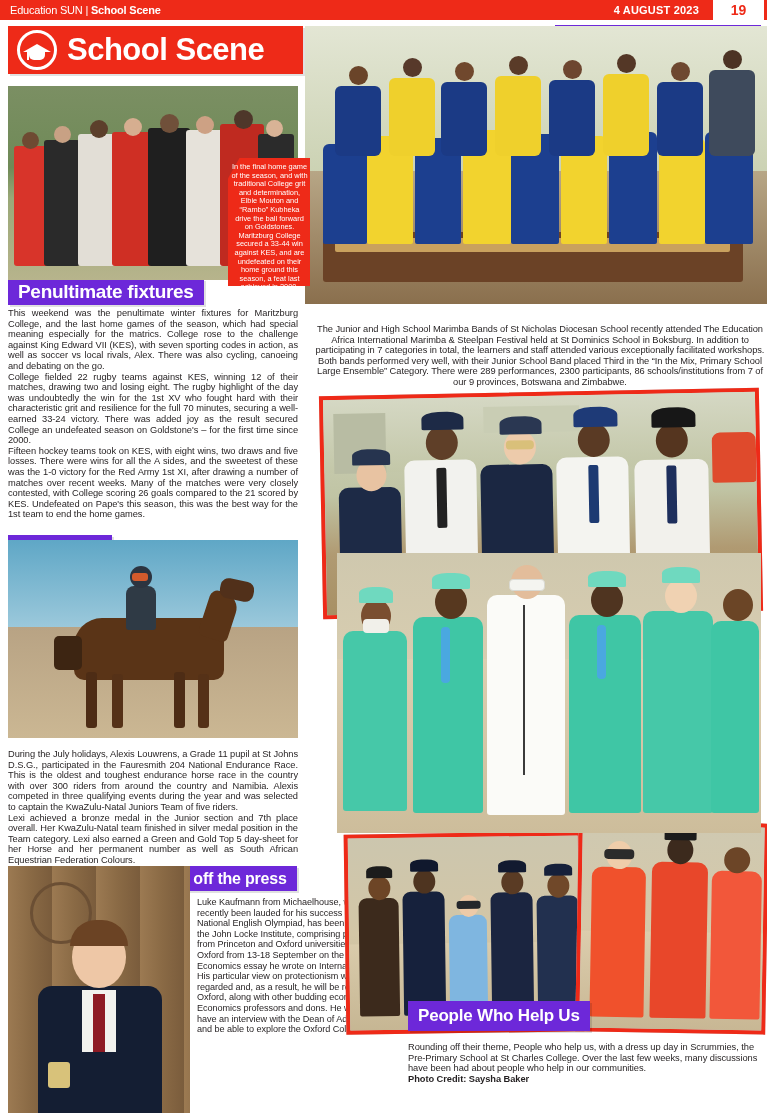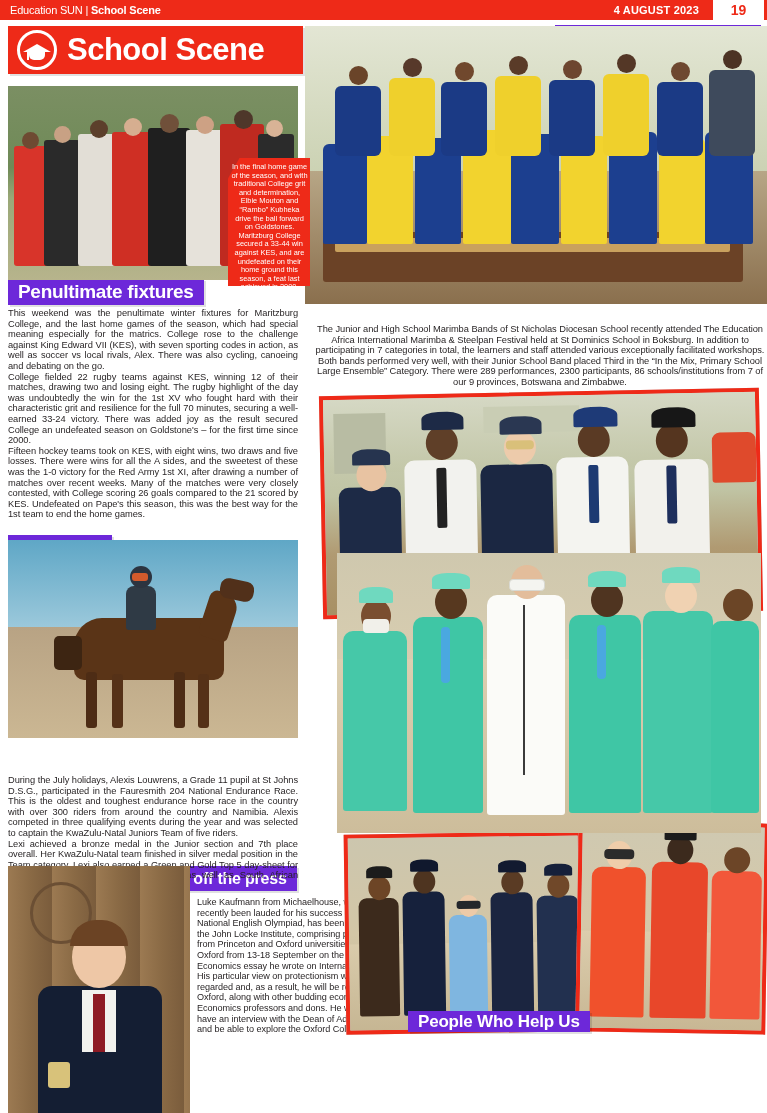--- a/index.html
+++ b/index.html
@@ -81,24 +81,23 @@
   }
   .banner-born {
     position: absolute; left: 8px; top: 535px; height: 25px;
     padding: 0 10px; font-size: 16px; letter-spacing: -0.2px;
   }
   .banner-hot {
     position: absolute; left: 153px; top: 866px; height: 25px;
     padding: 0 10px; font-size: 16px; letter-spacing: -0.2px;
   }
   .banner-people {
-    position: absolute; left: 408px; top: 1001px; height: 21px;
+    position: absolute; left: 408px; top: 1001px; height: 30px;
     padding: 0 10px; font-size: 17px; letter-spacing: -0.2px;
     z-index: 6;
-    margin-top: 10px;
   }
 
   
   .photo { position: absolute; overflow: hidden; background: #cfcfcf; }
   .redframe { border: 4px solid #ee2a18; }
 
   
   #photo-rugby { left: 8px; top: 86px; width: 290px; height: 194px; }
   #photo-rugby .bg { position:absolute; inset:0;
     background: linear-gradient(#7b8f63 0%, #6f8a57 42%, #9aa878 58%, #b7b48c 100%); }
@@ -160,21 +159,21 @@
 
   
   .body-text {
     position: absolute; color: #231f20; font-size: 9.3px; line-height: 10.6px;
     text-align: justify; letter-spacing: -0.05px;
   }
   .body-text p { margin: 0; }
 
   #text-penultimate { left: 8px; top: 308px; width: 290px; }
   #text-marimba { left: 314px; top: 324px; width: 452px; text-align: center; }
-  #text-born { left: 8px; top: 775px; width: 290px; }
+  #text-born { left: 8px; top: 749px; width: 290px; }
   #text-luke { left: 197px; top: 897px; width: 200px; text-align: left;
                font-size: 9.1px; line-height: 10.6px; }
   #text-people { left: 408px; top: 1042px; width: 356px; text-align: left; }
   #text-people .credit { font-weight: bold; }
   .head { position: absolute; border-radius: 50%; }
   .hat  { position: absolute; border-radius: 40% 40% 6% 6%; }
 </style>
 </head>
 <body>
 
@@ -408,13 +407,15 @@
 
   <div style="position:absolute;left:70px;top:36px;width:56px;height:156px;background:#e8472a;border-radius:10px 10px 2px 2px;"></div>
   <div class="head" style="left:85px;top:10px;width:26px;height:28px;background:#3c2a1d;"></div>
   <div class="hat" style="left:82px;top:0px;width:32px;height:14px;background:#1c1c1c;"></div>
 
   <div style="position:absolute;left:130px;top:44px;width:50px;height:148px;background:#f2573a;border-radius:10px 10px 2px 2px;"></div>
   <div class="head" style="left:142px;top:20px;width:26px;height:26px;background:#6c4527;"></div>
 </div>
 
 <div class="body-text" id="text-people">
+  <p>Rounding off their theme, People who help us, with a dress up day in Scrummies, the Pre-Primary School at St Charles College. Over the last few weeks, many discussions have been had about people who help in our communities.</p>
+  <p class="credit">Photo Credit: Saysha Baker</p>
 </div>
 
 </body></html>

